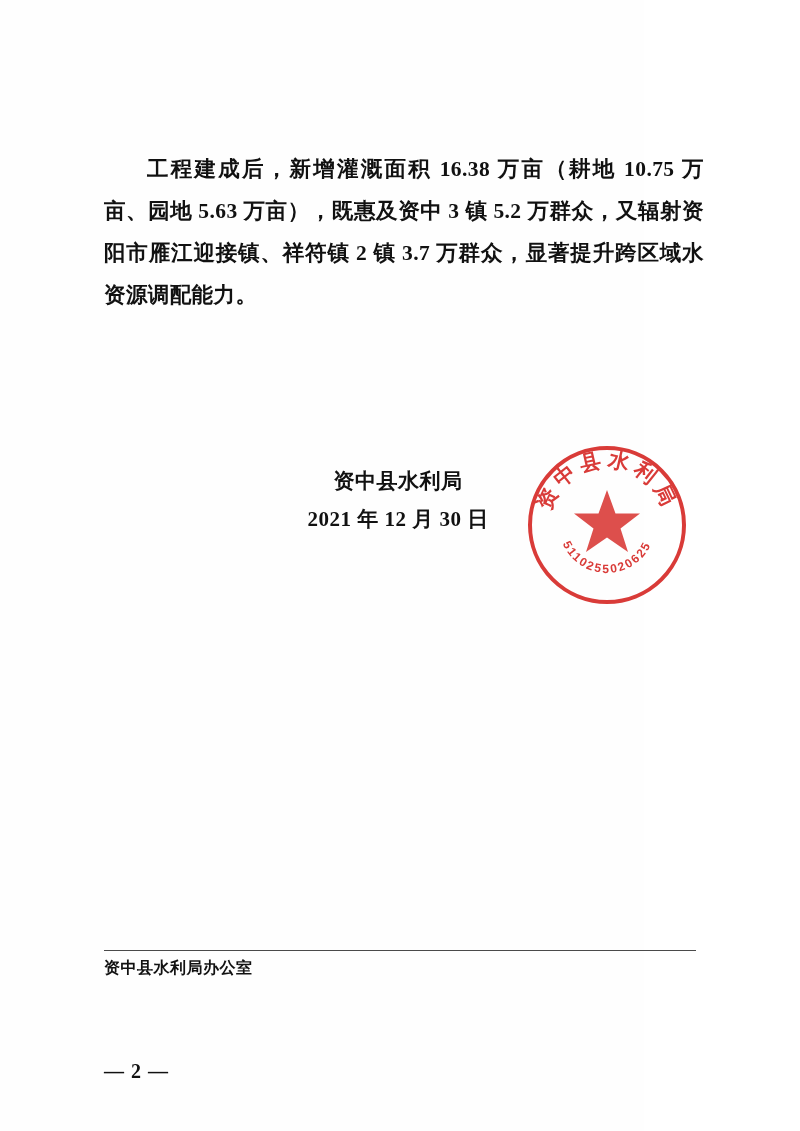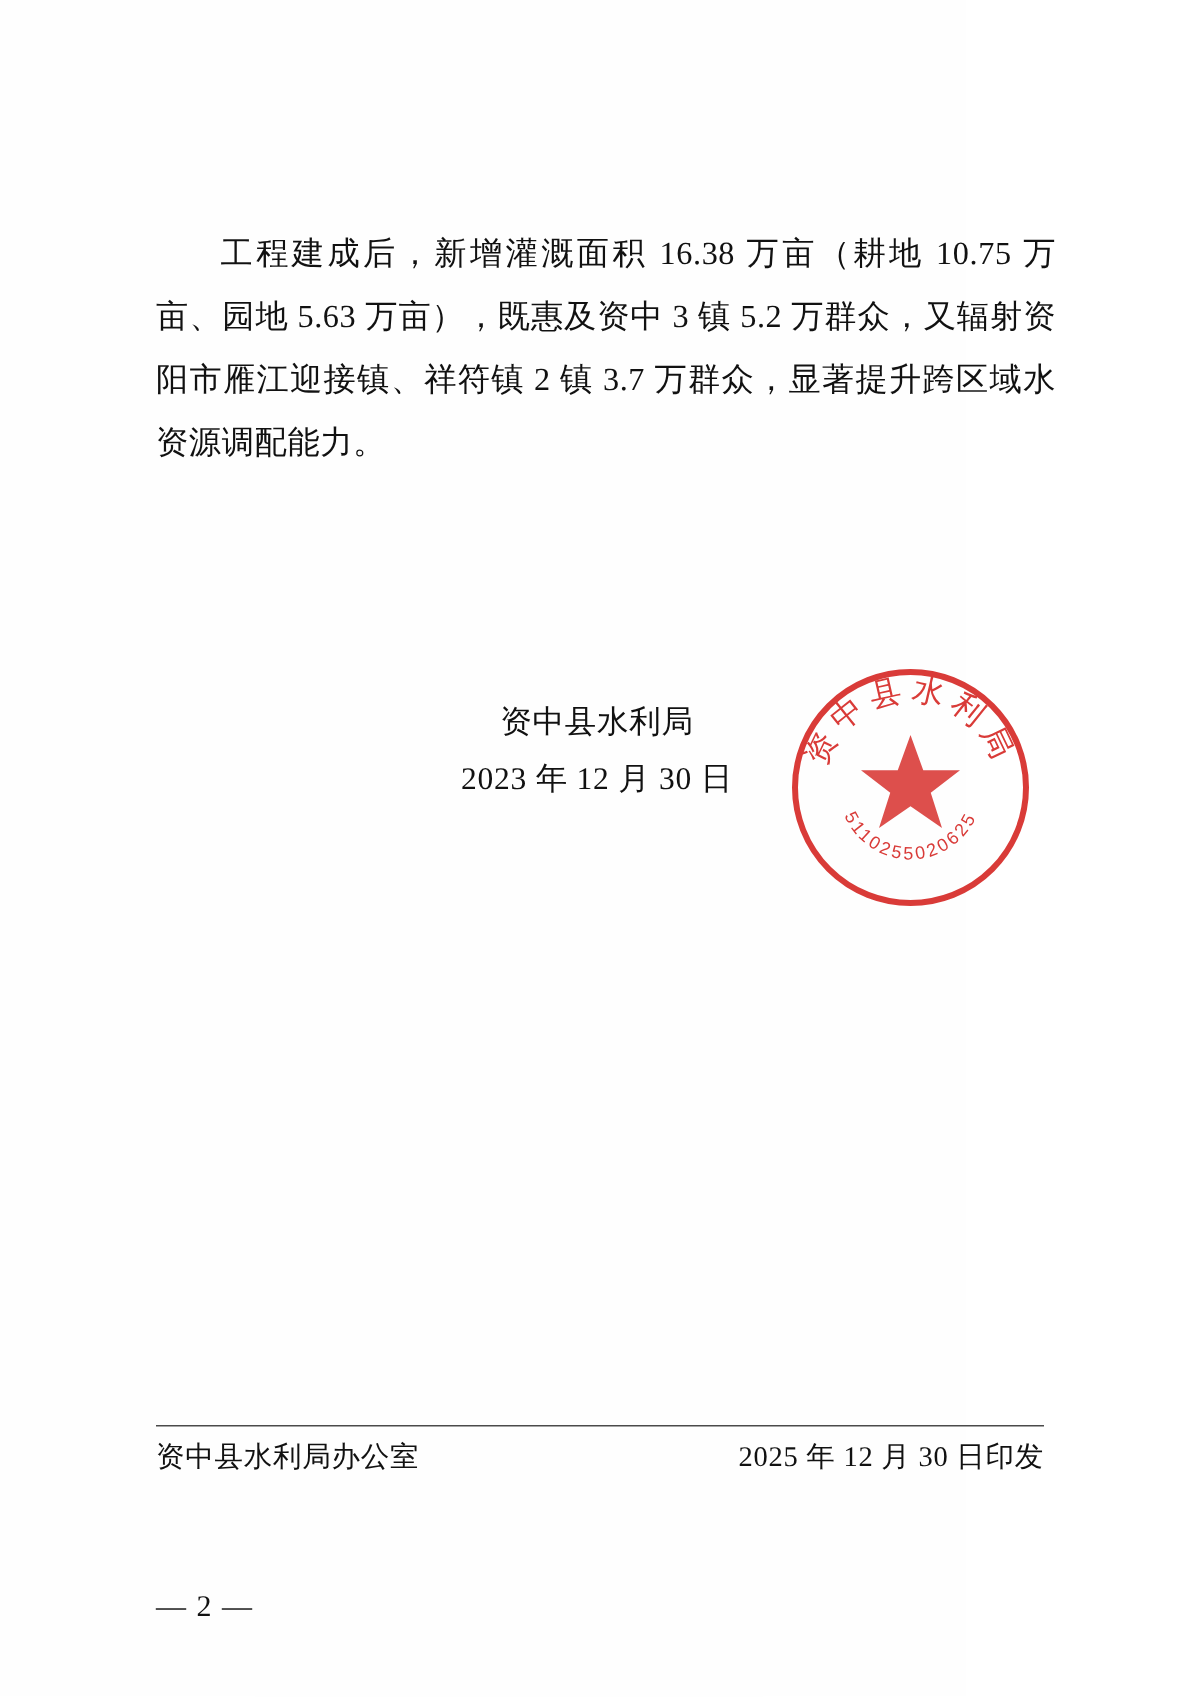--- a/index.html
+++ b/index.html
@@ -15,20 +15,21 @@
     position: relative;
     overflow: hidden;
   }
   .page {
     position: absolute;
     top: 0;
     left: 0;
     width: 644px;
     height: 1131px;
     background: #fefefe;
+    font-weight: bold;
   }
   .body-text {
     position: absolute;
     left: 104px;
     top: 148px;
     width: 600px;
   }
   .para {
     font-size: 21.5px;
     line-height: 42px;
@@ -71,22 +72,22 @@
     width: 592px;
     height: 1px;
     background: #4a4a4a;
   }
   .footer {
     position: absolute;
     left: 104px;
     top: 958px;
     width: 592px;
     display: flex;
-    justify-content: space-between;
-    font-size: 19px;
+    justify-content: flex-start;
+    font-size: 16px;
     color: #111111;
     letter-spacing: 0.5px;
   }
   .page-number {
     position: absolute;
     left: 104px;
     top: 1060px;
     font-size: 20px;
     color: #111111;
     letter-spacing: 1px;
@@ -113,25 +114,24 @@
         <textPath href="#sealTop" startOffset="50%" text-anchor="middle">资中县水利局</textPath>
       </text>
       <text font-family="&quot;Liberation Sans&quot;, sans-serif" font-size="12" fill="#d62b28" letter-spacing="2">
         <textPath href="#sealBottom" startOffset="50%" text-anchor="middle">5110255020625</textPath>
       </text>
     </svg>
   </div>
 
   <div class="signature">
     <div class="sig-line">资中县水利局</div>
-    <div class="sig-line">2023 年 12 月 30 日</div>
+    <div class="sig-line">2021 年 12 月 30 日</div>
   </div>
 
   <div class="footer-rule"></div>
 
   <div class="footer">
     <span>资中县水利局办公室</span>
-    <span>2025 年 12 月 30 日印发</span>
   </div>
 
   <div class="page-number">— 2 —</div>
 
 </div>
 
 </body></html>

